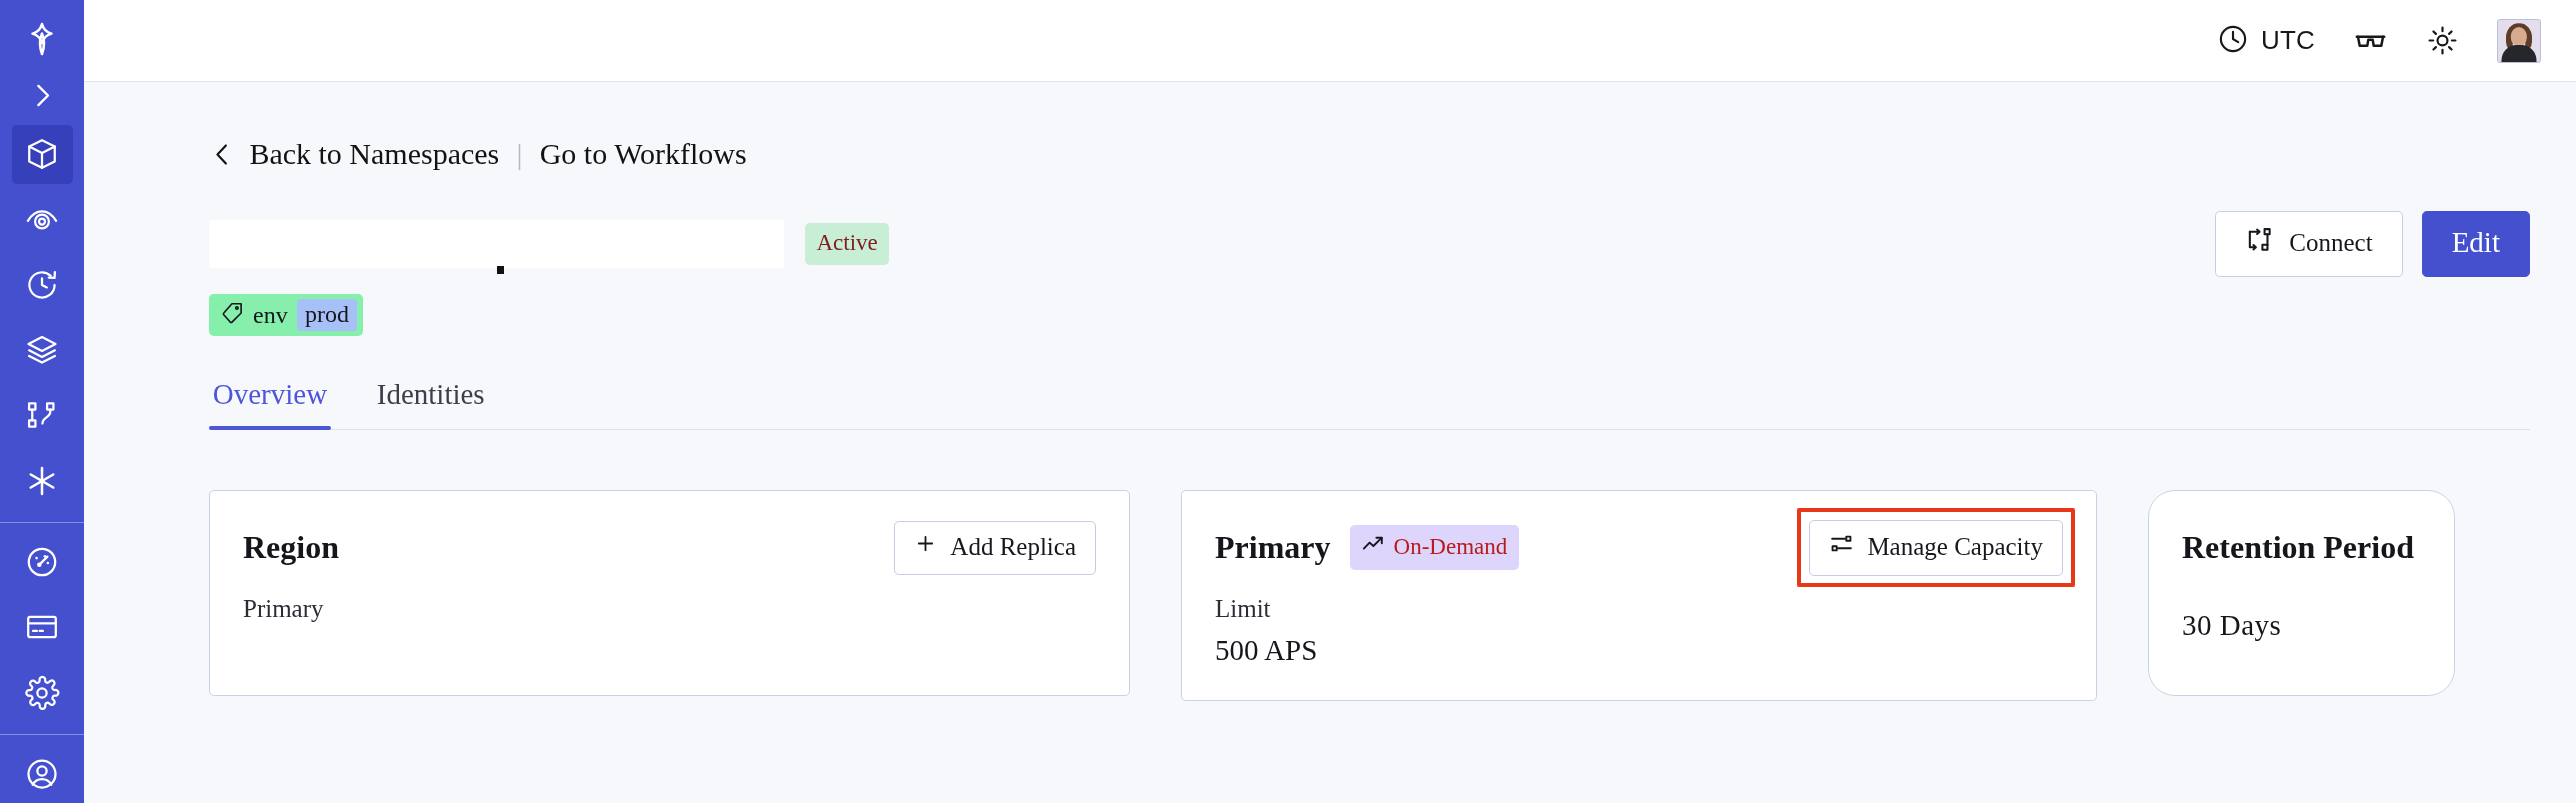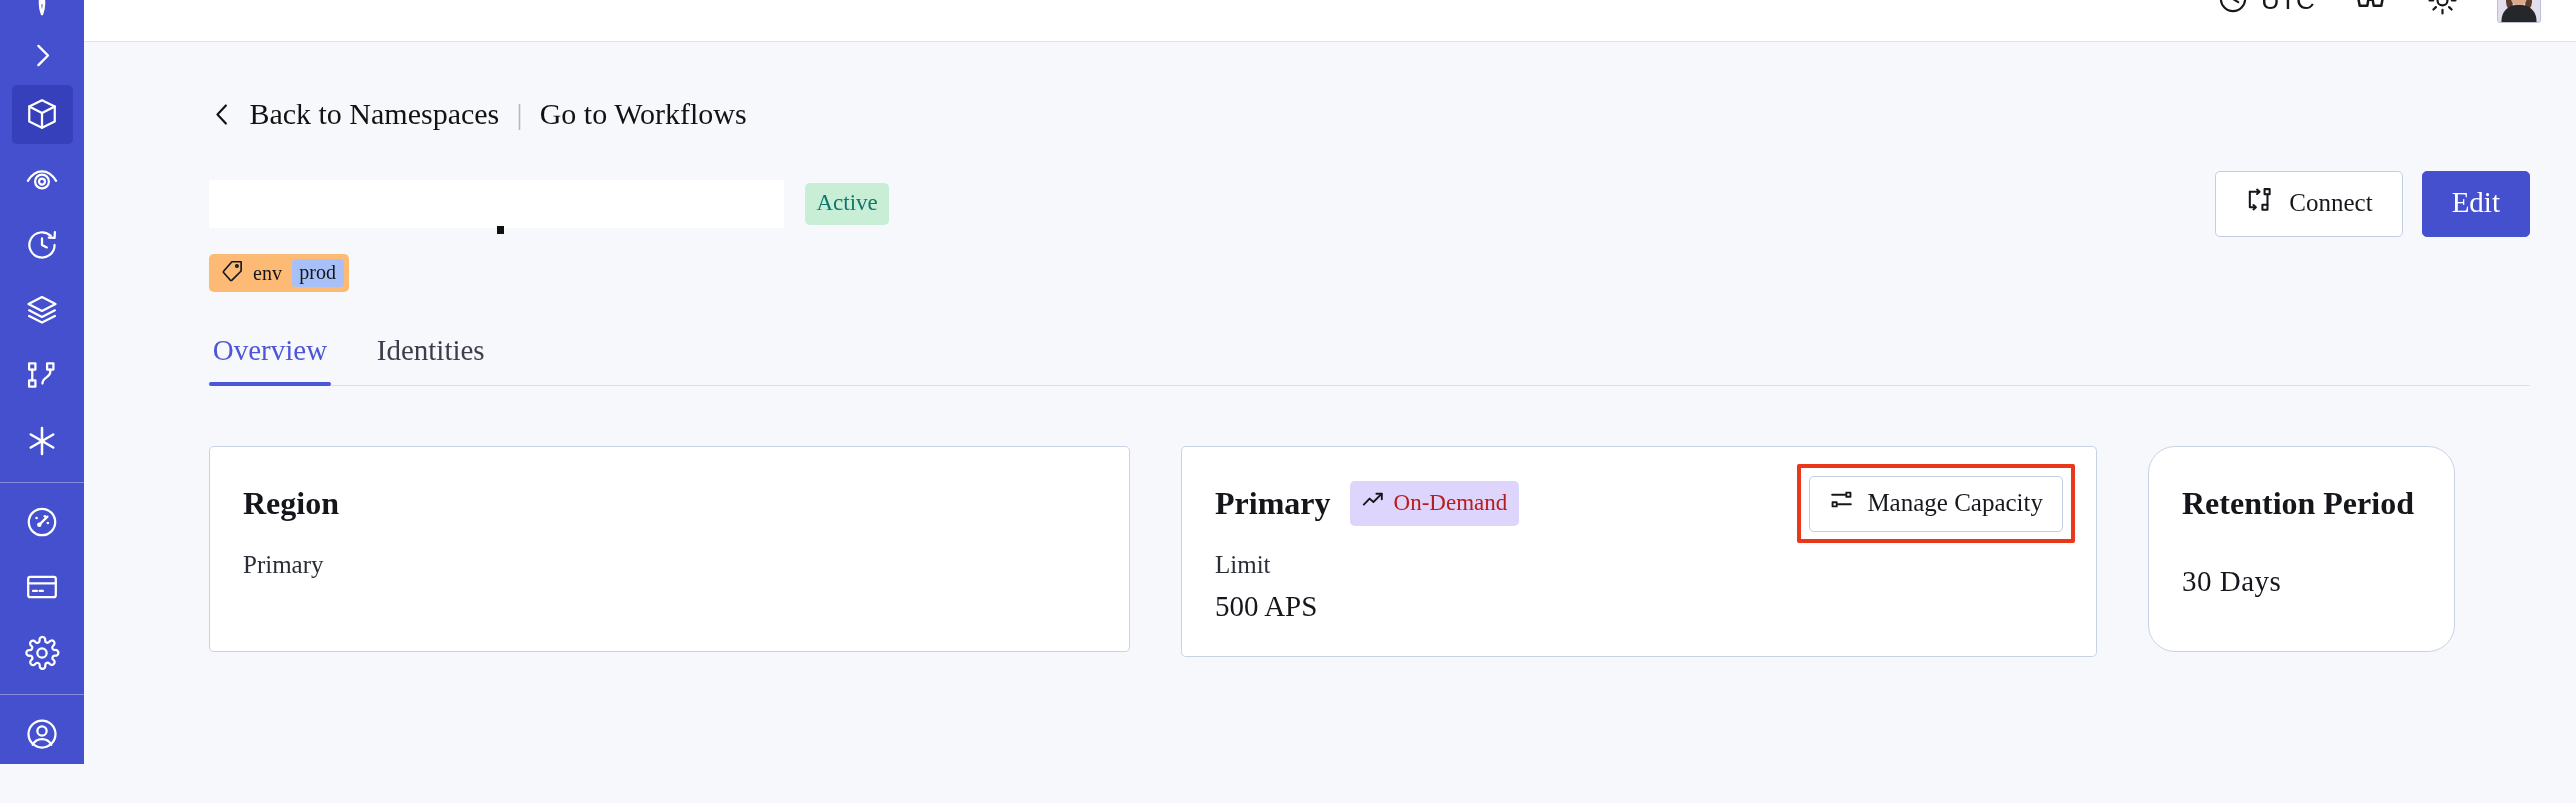--- a/index.html
+++ b/index.html
@@ -2,21 +2,21 @@
 <html><head>
 <meta charset="utf-8">
 <style>
   * { box-sizing: border-box; margin: 0; padding: 0; }
   html, body {
     width: 2576px; height: 804px;
     overflow: hidden;
     background: #f7f8fb;
     font-family: "Liberation Sans", sans-serif;
   }
-  .app { position: relative; width: 2576px; height: 764px; display: flex; align-items: flex-end; }
+  .app { position: relative; width: 2576px; height: 764px; display: flex; }
 
   
   .sidebar {
     width: 84px; height: 804px;
     background: #4550cf;
     display: flex; flex-direction: column; align-items: center;
     flex: 0 0 84px;
     position: relative;
   }
   .sb-item {
@@ -117,21 +117,21 @@
     background: #ffffff;
     position: relative;
   }
   .ns-name-box::after {
     content: "";
     position: absolute; left: 50%; bottom: -5.8px;
     width: 7.7px; height: 7.7px; background: #111;
   }
   .status-badge {
     margin-left: 21px;
-    background: #c8efd5; color: #0f766e;
+    background: #c8efd5; color: #7f1d1d;
     font-size: 23px; line-height: 1;
     padding: 8.6px 11.5px 10.5px; border-radius: 4.8px;
     white-space: nowrap;
   }
   .title-actions { margin-left: auto; display: flex; align-items: center; gap: 19px; }
   .btn {
     display: inline-flex; align-items: center; gap: 15.3px;
     border: 1px solid #c5cde2;
     background: #ffffff;
     color: #16181d;
@@ -143,24 +143,24 @@
   .btn-edit {
     background: #4550cf; border: 1px solid #4550cf; color: #ffffff;
     font-size: 29px; padding: 14.4px 29px 16.3px; border-radius: 4.8px;
     cursor: pointer; font-family: inherit;
   }
 
   
   .tags { margin-top: 17.3px; display: flex; gap: 11.5px; }
   .tag {
     display: inline-flex; align-items: center; gap: 9.6px;
-    background: #fdba74;
+    background: #86efac;
     border-radius: 4.8px;
     padding: 4.8px 5.8px 4.8px 11.5px;
-    font-size: 20px; color: #14161c;
+    font-size: 24px; color: #14161c;
   }
   .tag .tag-val {
     background: #a8c0f8;
     border-radius: 3.8px;
     padding: 1.9px 7.7px 3.8px;
   }
 
   
   .tabs {
     margin-top: 42px;
@@ -460,20 +460,30 @@
         <div class="tabs">
           <div class="tab active">Overview</div>
           <div class="tab">Identities</div>
         </div>
 
         <div class="cards">
 
           <section class="card region">
             <div class="card-head">
               <div class="card-title">Region</div>
+              <div class="head-right">
+                <button class="btn-small">
+                  <span>
+                    <svg width="23" height="23" viewBox="0 0 24 24" fill="none" stroke="#16181d" stroke-width="1.9" stroke-linecap="round">
+                      <path d="M12 5v14M5 12h14"></path>
+                    </svg>
+                  </span>
+                  <span>Add Replica</span>
+                </button>
+              </div>
             </div>
             <div class="card-sub">Primary</div>
           </section>
 
           <section class="card capacity">
             <div class="card-head">
               <div class="card-title">Primary</div>
               <div class="badge-ondemand">
                 <span>
                   <svg width="24" height="24" viewBox="0 0 24 24" fill="none" stroke="#15161b" stroke-width="1.9" stroke-linecap="round" stroke-linejoin="round">

